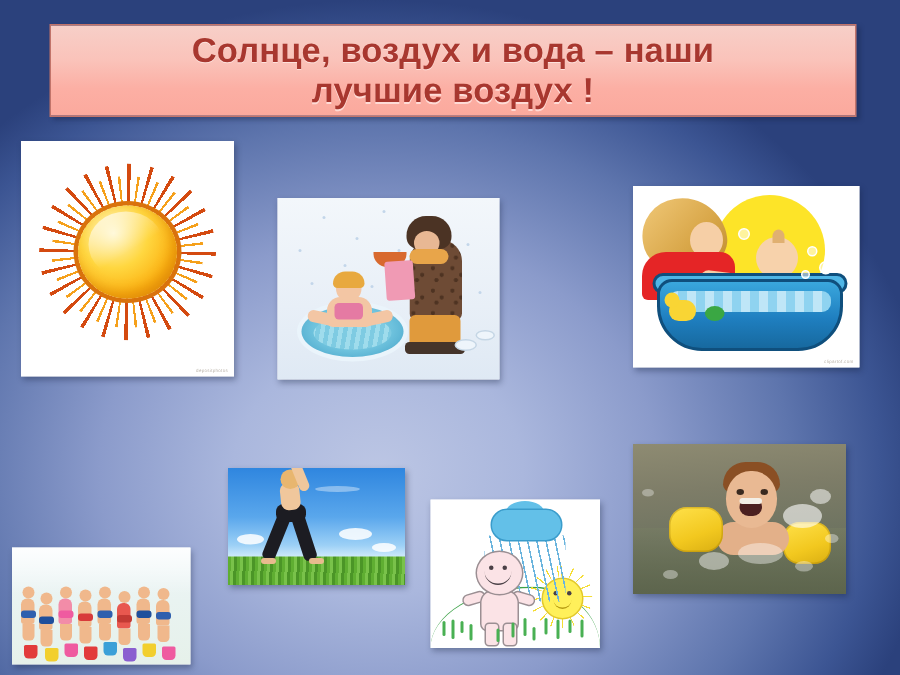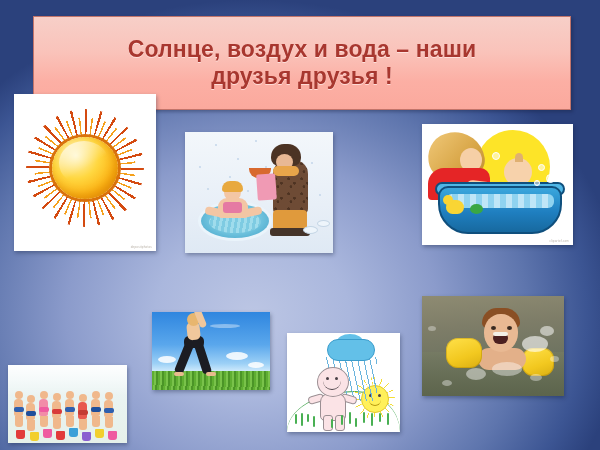--- a/index.html
+++ b/index.html
@@ -17,21 +17,21 @@
     
     background:
       radial-gradient(ellipse 62% 70% at 42% 70%, #bcc6e4 0%, #aab7dd 26%, #8b9bcb 50%, #5e75ad 74%, #3c5593 90%, #2b417c 100%),
       linear-gradient(135deg, #1c2f5e 0%, #2d4584 40%, #3e5795 100%);
   }
 
   
   #title-banner {
     position: absolute;
     left: 33px; top: 16px;
-    width: 538px; height: 94px;
+    width: 538px; height: 62px;
     background: linear-gradient(180deg, #f7cfc8 0%, #fac3ba 38%, #fcafa4 70%, #fba99d 100%);
     border: 1px solid #c2746a;
     box-shadow: 2px 2px 3px rgba(20,30,60,.35);
     box-sizing: border-box;
     display: flex;
     flex-direction: column;
     align-items: center;
     justify-content: center;
   }
   .title-line {
@@ -341,21 +341,21 @@
     background: linear-gradient(180deg, rgba(120,126,100,.55) 0%, rgba(92,100,76,.9) 100%);
   }
 </style>
 </head>
 <body>
 
 <div id="slide">
 
   <div id="title-banner">
     <div class="title-line">Солнце, воздух и вода – наши</div>
-    <div class="title-line">друзья друзья !</div>
+    <div class="title-line">лучшие воздух !</div>
   </div>
 
   <div class="tile" id="tile-sun">
     <div class="art" id="sun-art">
       <div class="sun-rays"></div>
       <div class="sun-rays2"></div>
       <div class="sun-disc"></div>
       <div class="sun-gloss"></div>
     </div>
     <div class="wm">depositphotos</div>

